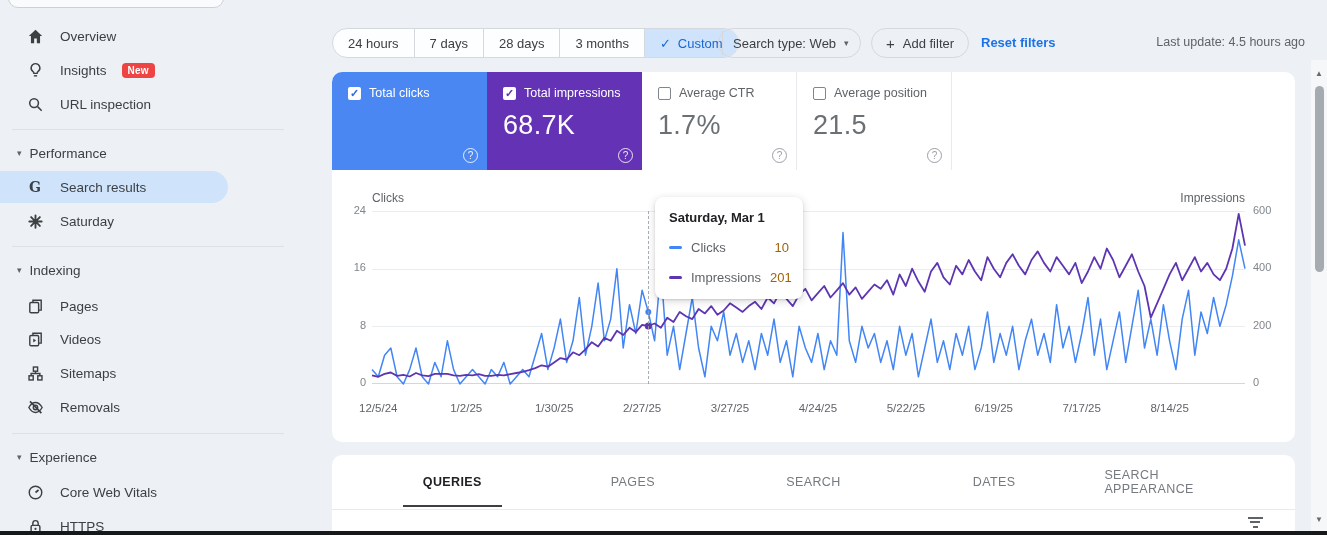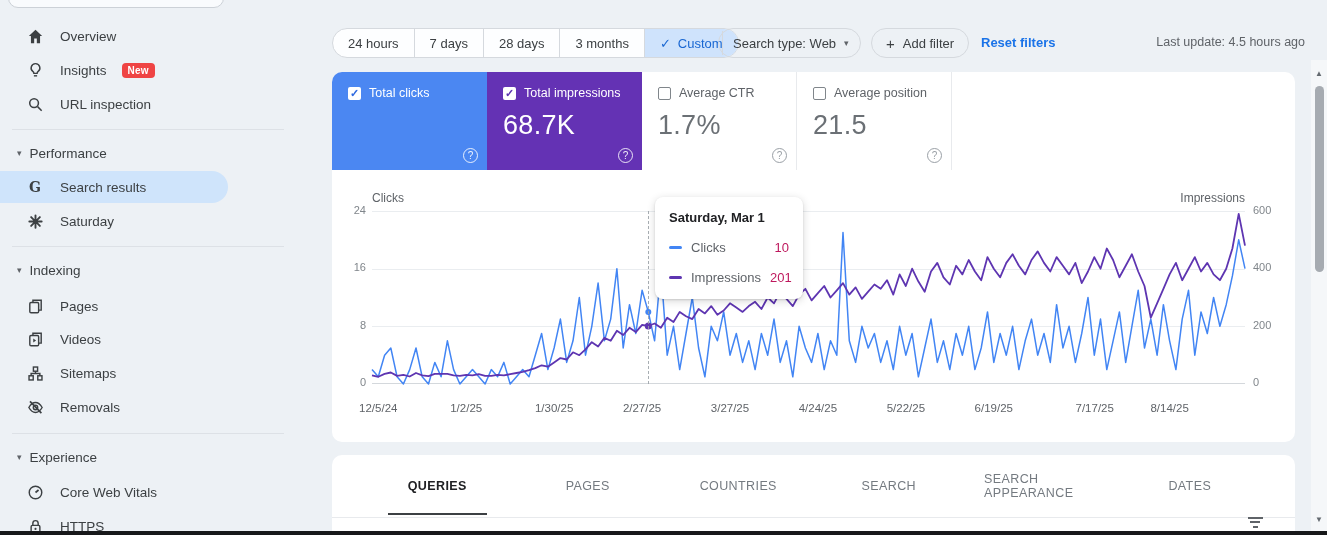--- a/index.html
+++ b/index.html
@@ -77,23 +77,23 @@
   .xticks{position:absolute;left:40px;top:330px;width:873px;height:16px;}
   .xticks span{position:absolute;transform:translateX(-50%);font-size:11.5px;color:#5f6368;white-space:nowrap;}
   #chart-svg{position:absolute;left:0;top:0;width:100%;height:100%;overflow:visible;}
   .crosshair{position:absolute;top:139px;height:173px;border-left:1px dashed #9aa0a6;opacity:.85;}
   .tooltip{position:absolute;left:323px;top:125px;width:148px;background:#fff;
     border-radius:8px;box-shadow:0 1px 2px rgba(0,0,0,.12),0 2px 8px rgba(0,0,0,.16);
     padding:13px 14px 14px;z-index:5;}
   .tooltip .tt-title{font-size:13px;font-weight:bold;color:#202124;}
   .tt-row{display:flex;align-items:center;gap:9px;margin-top:15px;font-size:13px;color:#5f6368;}
   .tt-dash{width:13px;height:3.5px;border-radius:2px;flex:none;}
-  .tt-val{margin-left:auto;color:#be185d;}
-  
-  .tabs{display:flex;height:63px;border-bottom:1px solid #e8eaed;padding:0 30px;}
+  .tt-val{margin-left:auto;color:#a16207;}
+  
+  .tabs{display:flex;height:55px;border-bottom:1px solid #e8eaed;padding:0 30px;}
   .tab{flex:1;display:flex;align-items:center;justify-content:center;cursor:pointer;}
   .tab .tlabel{position:relative;height:100%;display:flex;align-items:center;
     padding:0 20px;font-size:12.5px;letter-spacing:.4px;color:#747a80;}
   .tab.active .tlabel{color:#202124;font-weight:bold;}
   .tab.active .tlabel::after{content:"";position:absolute;left:0;right:0;bottom:2px;
     height:2px;background:#3c4043;}
   .filter-icon{position:absolute;right:32px;top:62px;width:16px;height:12px;cursor:pointer;}
   .filter-icon i{display:block;background:#5f6368;height:1.8px;margin:0 auto 2.6px;}
   .filter-icon i:nth-child(1){width:15px;}
   .filter-icon i:nth-child(2){width:10px;}
@@ -335,21 +335,21 @@
   <div class="crosshair" style="left: 316.345px;"></div>
   <div class="xticks">
       <span style="left: 0.719424%;">12/5/24</span>
       <span style="left: 10.7914%;">1/2/25</span>
       <span style="left: 20.8633%; text-align: right;">1/30/25</span>
       <span style="left: 30.9353%;">2/27/25</span>
       <span style="left: 41.0072%;">3/27/25</span>
       <span style="left: 51.0791%;">4/24/25</span>
       <span style="left: 61.1511%;">5/22/25</span>
       <span style="left: 71.223%;">6/19/25</span>
-      <span style="left: 81.295%; margin-left: 13px;">7/17/25</span>
+      <span style="left: 81.295%;">7/17/25</span>
       <span style="left: 91.3669%;">8/14/25</span>
     </div>
 
   <div class="tooltip">
     <div class="tt-title">Saturday, Mar 1</div>
     <div class="tt-row">
       <span class="tt-dash" style="background:#4285f4"></span>
       <span>Clicks</span>
       <span class="tt-val">10</span>
     </div>
@@ -363,30 +363,27 @@
 
 <div class="panel2">
   <div class="tabs">
     <div class="tab active">
         <span class="tlabel">QUERIES</span>
       </div>
     <div class="tab">
         <span class="tlabel">PAGES</span>
       </div>
     <div class="tab">
-        <span class="tlabel">COUNTRIES</span>
+        <span class="tlabel">SEARCH</span>
       </div>
     <div class="tab">
-        <span class="tlabel">SEARCH</span>
+        <span class="tlabel">DATES</span>
       </div>
     <div class="tab">
         <span class="tlabel">SEARCH APPEARANCE</span>
-      </div>
-    <div class="tab">
-        <span class="tlabel">DATES</span>
       </div>
   </div>
   <div class="filter-icon">
       <i></i>
       <i></i>
       <i></i>
     </div>
 </div>
 
 <div class="scrollbar">

